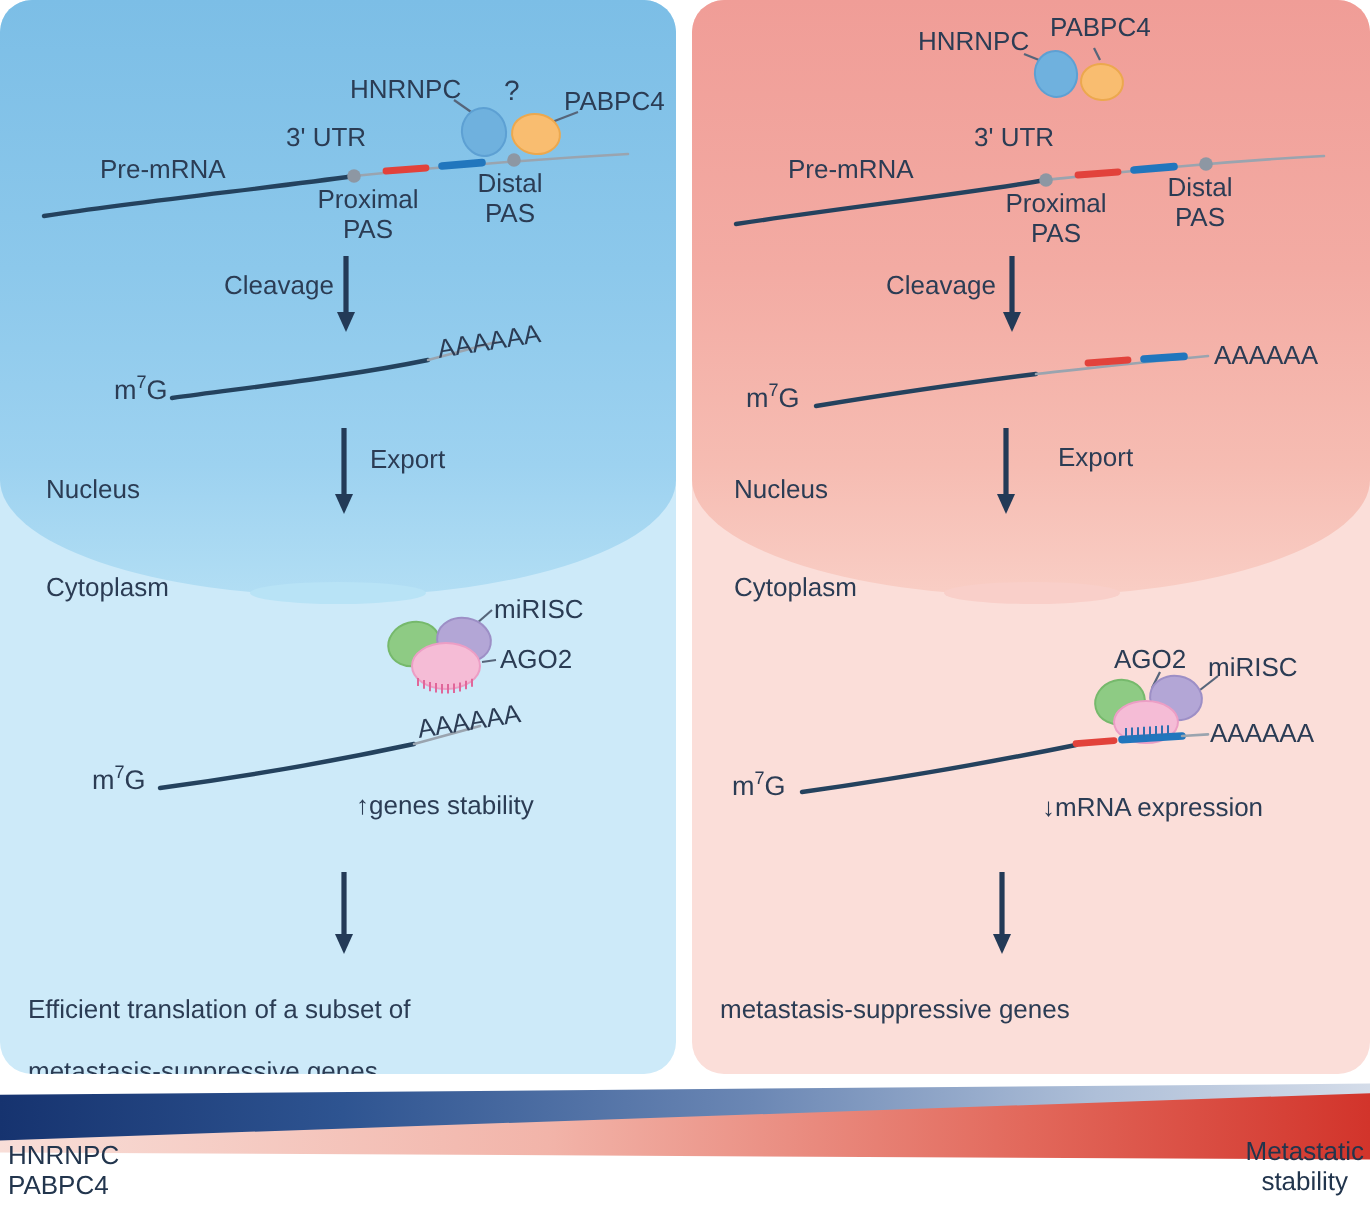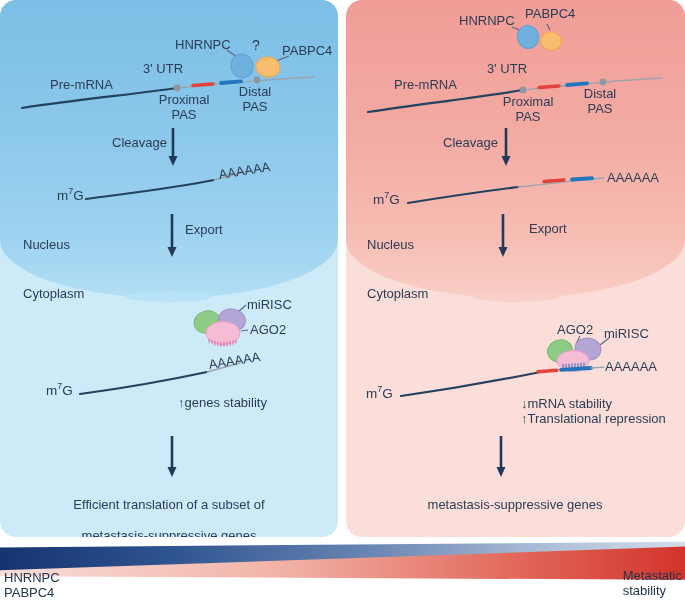--- a/index.html
+++ b/index.html
@@ -16,42 +16,42 @@
   .pore{position:absolute;top:291px;left:50%;transform:translateX(-50%);
         width:88px;height:11px;border-radius:50%;}
   .leftp .pore{background:#b8e3f6;}
   .rightp .pore{background:#f9cfc9;}
   .overlay{position:absolute;inset:0;width:100%;height:100%;pointer-events:none;}
   .lbl{position:absolute;font-size:13px;line-height:1.18;color:#2b3c54;white-space:pre-line;}
   .ctr{transform:translateX(-50%);text-align:center;}
   .tilt{transform:rotate(-9deg);transform-origin:left bottom;}
   .cap{font-size:13.5px;}
   .cap sup{font-size:9px;}
-  .caption{width:310px;text-align:center;transform:translateX(-50%);}
+  .caption{width:310px;text-align:left;transform:translateX(-50%);}
   .qmark{font-size:14px;}
   
   .dark-line{fill:none;stroke:#24425e;stroke-width:2.2;stroke-linecap:round;}
   .thin-line{fill:none;stroke:#9aa4af;stroke-width:1.3;stroke-linecap:round;}
   .red-seg{fill:none;stroke:#e2423b;stroke-width:3.4;stroke-linecap:round;}
   .blue-seg{fill:none;stroke:#2176bd;stroke-width:3.8;stroke-linecap:round;}
   .pas-dot{fill:#8d97a3;}
   .ptr{fill:none;stroke:#56657a;stroke-width:1.1;}
   .arrow{stroke:#233a57;stroke-width:2.6;}
   .head{fill:#233a57;}
   .ticks{fill:none;stroke:#e0679a;stroke-width:1;}
   .ticks2{fill:none;stroke:#2e6fb0;stroke-width:1;}
   
   .bar{position:absolute;left:0;top:541px;width:685px;height:40px;}
   .wedge{position:absolute;inset:0;}
   .wedge.blue{background:linear-gradient(90deg,#16336f 0%,#2e5491 25%,#6b87b4 55%,#aebfd8 80%,#d4dce9 100%);
     clip-path:polygon(0 16%,100% 2%,100% 26%,0 84%);}
   .wedge.red{background:linear-gradient(90deg,#f8ded8 0%,#f2b4a9 40%,#e2685b 75%,#d2342b 100%);
     clip-path:polygon(0 73%,100% 14%,100% 97%,0 88%);}
   .legend-left{position:absolute;left:4px;top:570px;font-size:13px;line-height:1.18;color:#22354d;}
-  .legend-right{position:absolute;right:3px;top:568px;font-size:13px;line-height:1.18;color:#22354d;text-align:left;}
+  .legend-right{position:absolute;right:3px;top:568px;font-size:13px;line-height:1.18;color:#22354d;text-align:center;}
 </style>
 </head>
 <body>
 
 <div class="stage">
 
   <div class="panel leftp">
     <div class="nucleus"></div>
     <div class="pore"></div>
 
@@ -175,22 +175,21 @@
     <div class="lbl" style="left:97px;top:135px">Cleavage</div>
     <div class="lbl cap" style="left:27px;top:190px"><span>m</span><sup>7</sup><span>G</span></div>
     <div class="lbl" style="left:261px;top:170px">AAAAAA</div>
     <div class="lbl" style="left:183px;top:221px">Export</div>
     <div class="lbl" style="left:21px;top:237px">Nucleus</div>
     <div class="lbl" style="left:21px;top:286px">Cytoplasm</div>
     <div class="lbl" style="left:211px;top:322px">AGO2</div>
     <div class="lbl" style="left:258px;top:326px">miRISC</div>
     <div class="lbl cap" style="left:20px;top:384px"><span>m</span><sup>7</sup><span>G</span></div>
     <div class="lbl" style="left:259px;top:359px">AAAAAA</div>
-    <div class="lbl" style="left:175px;top:396px">↓mRNA stability</div>
-    <div class="lbl" style="left:175px;top:411px">↑Translational repression</div>
+    <div class="lbl" style="left:175px;top:396px">↓mRNA expression</div>
     <div class="lbl caption" style="left:169px;top:482px">
       <div>metastasis-suppressive genes</div>
       
     </div>
   </div>
 
   <div class="bar">
     <div class="wedge blue"></div>
     <div class="wedge red"></div>
   </div>

